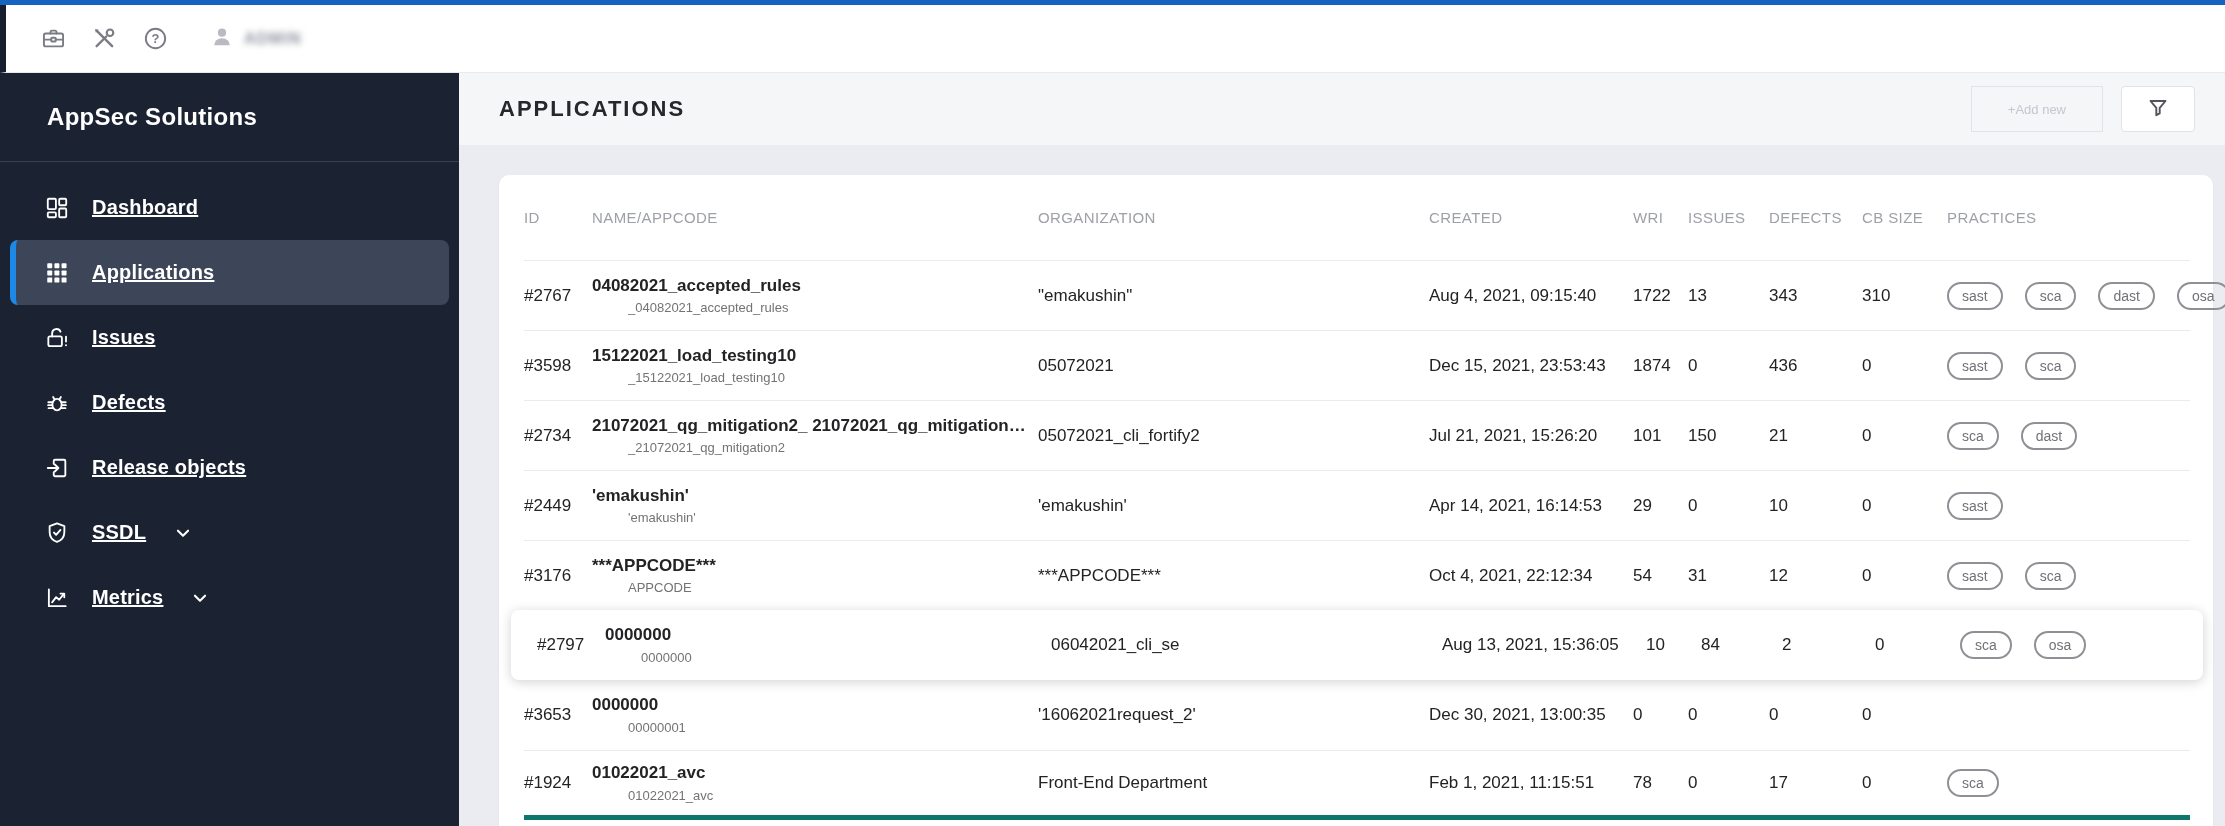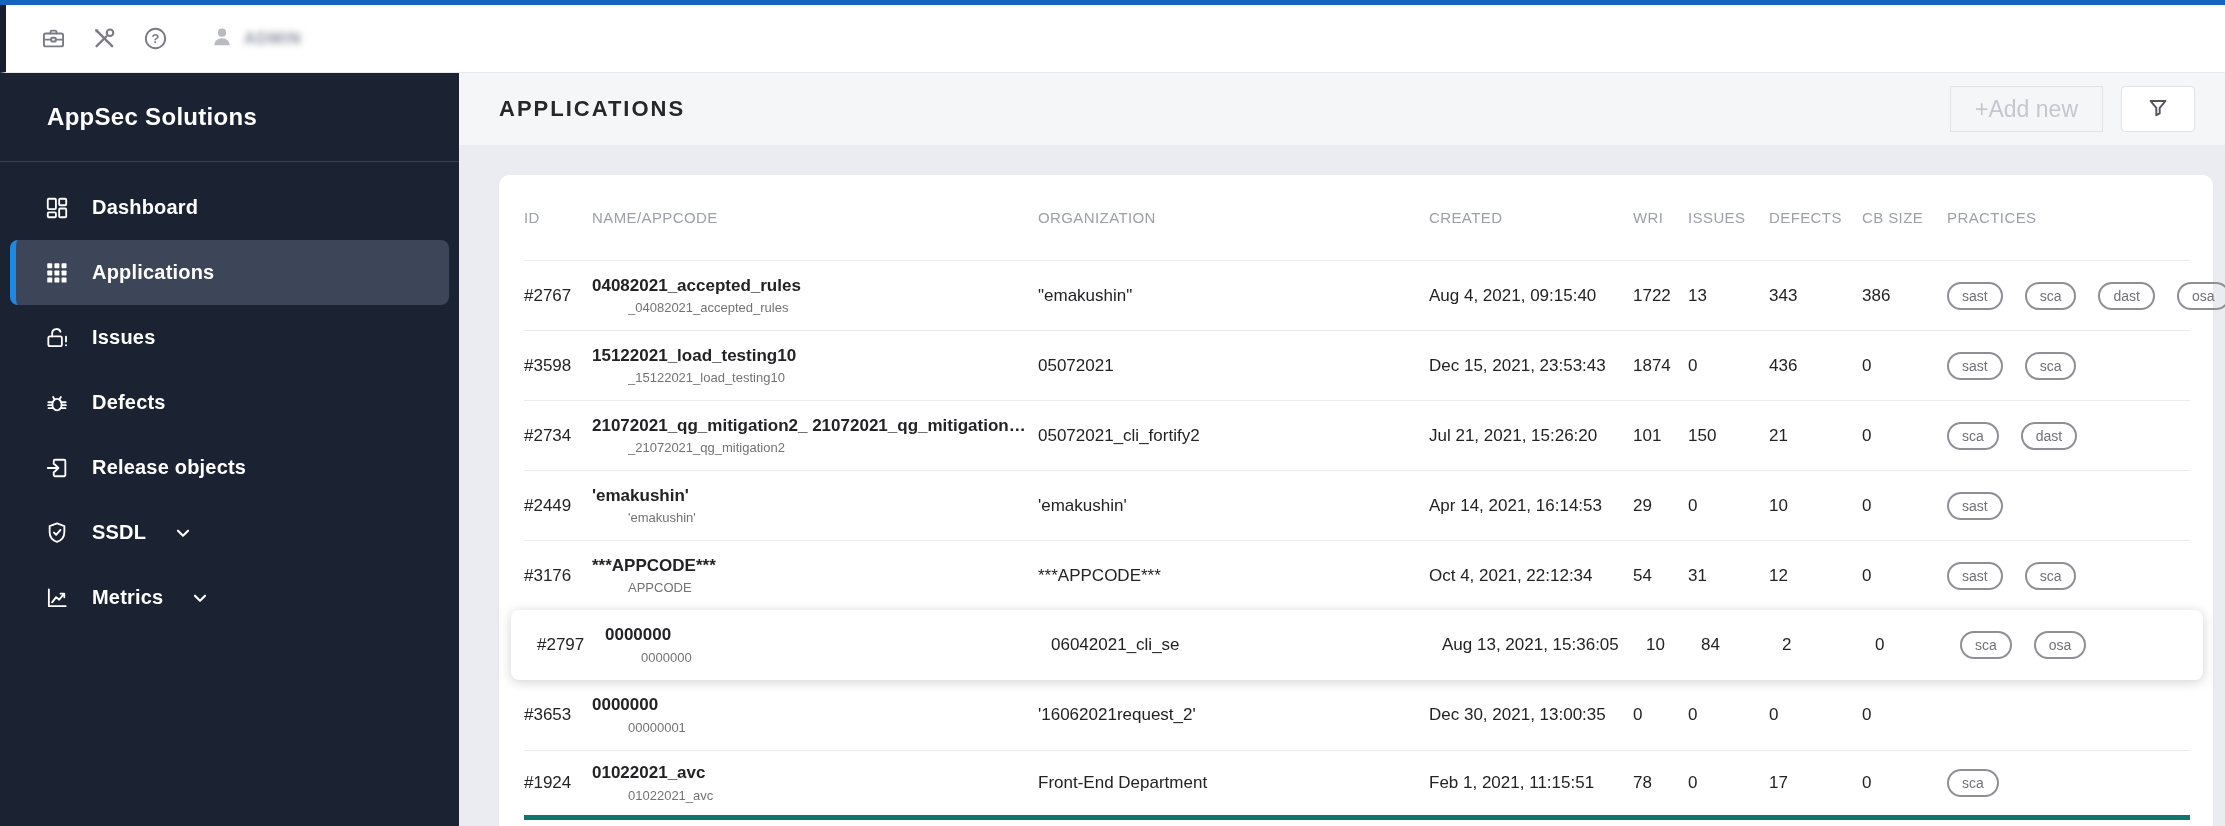--- a/index.html
+++ b/index.html
@@ -29,39 +29,39 @@
                letter-spacing:1px; font-weight:bold; }
 
   
   .shell { display:flex; height:753px; }
 
   
   .sidebar { width:459px; flex-shrink:0; background:#1b2232; color:#fff; }
   .sidebar-title { font-size:24px; font-weight:bold; padding:30px 0 30px 47px;
                    letter-spacing:.3px; }
   .sidebar-divider { height:1px; background:#39404f; }
-  .nav { padding-top:13px; }
+  .nav { padding-top:13px;text-decoration:underline; }
   .side-item { height:65px; display:flex; align-items:center; padding-left:34px;
                margin:0 10px; border-radius:8px; cursor:pointer; }
   .side-item.selected { background:#3d4558; border-left:6px solid #1e88e5;
                         padding-left:28px; }
   .side-icon { width:26px; height:26px; margin-right:22px; color:#fff; flex-shrink:0; }
   .side-icon svg { width:26px; height:26px; }
   .side-label { font-size:20px; font-weight:bold; letter-spacing:.2px; }
   .side-chevron { margin-left:26px; width:22px; height:22px; color:#fff; }
   .side-chevron svg { width:22px; height:22px; }
 
   
   .main { flex:1; display:flex; flex-direction:column; min-width:0; }
   .page-header { height:72px; background:#f5f6f8; display:flex; align-items:center;
                  justify-content:space-between; padding:0 12px 0 40px; }
   .page-title { font-size:22px; font-weight:bold; letter-spacing:2px; color:#26262b; }
   .actions { display:flex; gap:18px; align-items:center; margin-right:18px; }
-  .add-new-btn { height:46px; padding:0 24px; border:1px solid #e2e2e8;
-                 border-radius:0; color:#c6c6cf; font-size:23px;
+  .add-new-btn { height:46px; padding:0 36px; border:1px solid #e2e2e8;
+                 border-radius:0; color:#c6c6cf; font-size:13px;
                  background:transparent; cursor:pointer;
                  font-family:"Liberation Sans",sans-serif; }
   .filter-btn { height:46px; width:74px; border:1px solid #e2e2e8; border-radius:4px;
                 background:#fff; display:flex; align-items:center;
                 justify-content:center; cursor:pointer; }
   .filter-btn svg { width:24px; height:24px; color:#53535c; }
 
   .content { flex:1; padding:30px 12px 0 40px; }
   .card { background:#fff; border-radius:10px; height:calc(100% + 10px);
           padding:0 23px 0 25px; box-shadow:0 1px 3px rgba(0,0,0,.05); }
@@ -251,21 +251,21 @@
     <div class="cell cell-id">#2767</div>
     <div>
       <div class="name-main">04082021_accepted_rules</div>
       <div class="name-sub">_04082021_accepted_rules</div>
     </div>
     <div class="cell">"emakushin"</div>
     <div class="cell">Aug 4, 2021, 09:15:40</div>
     <div class="cell">1722</div>
     <div class="cell">13</div>
     <div class="cell">343</div>
-    <div class="cell">386</div>
+    <div class="cell">310</div>
     <div class="chips">
                 <span class="chip">sast</span>
                 <span class="chip">sca</span>
                 <span class="chip">dast</span>
                 <span class="chip">osa</span>
               </div>
   </div>
 
   <div class="grid row">
     <div class="cell cell-id">#3598</div>

